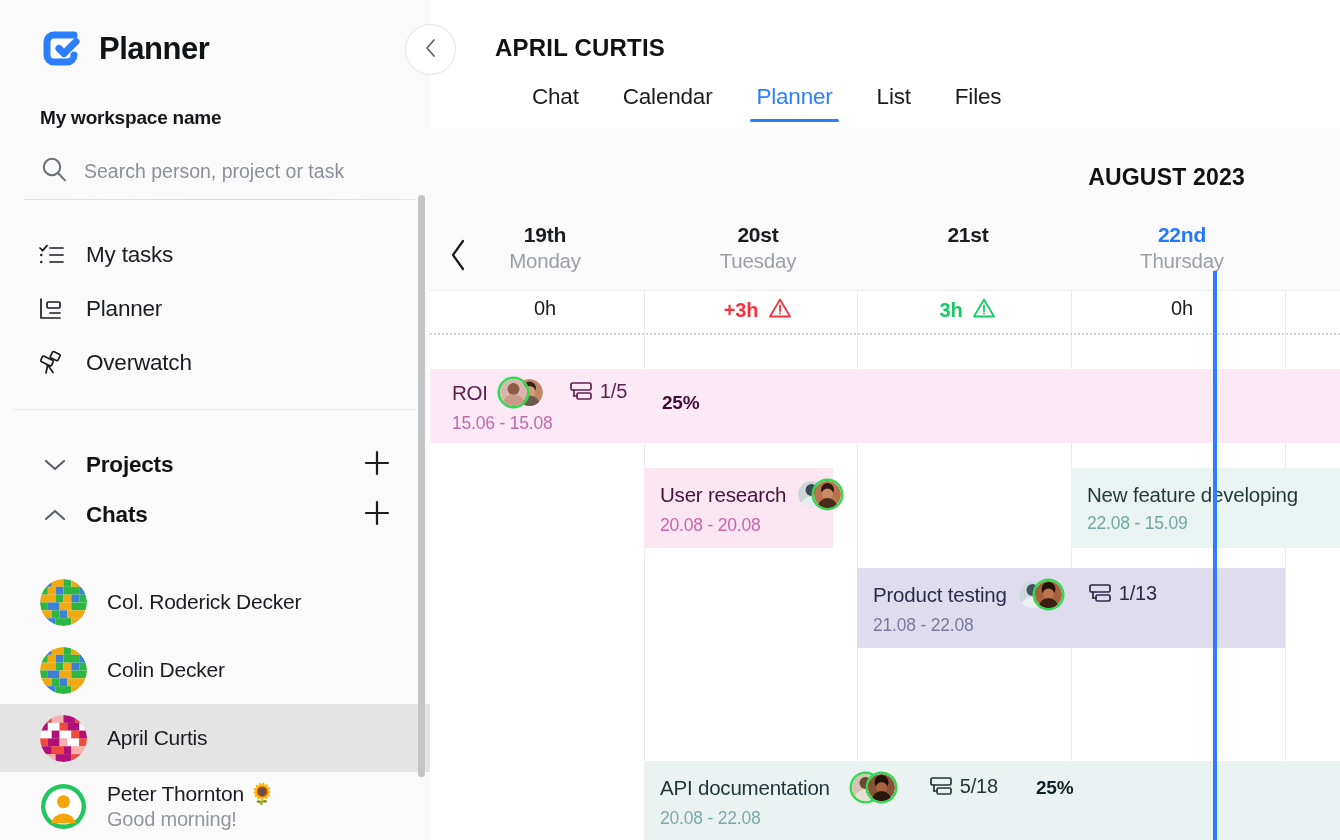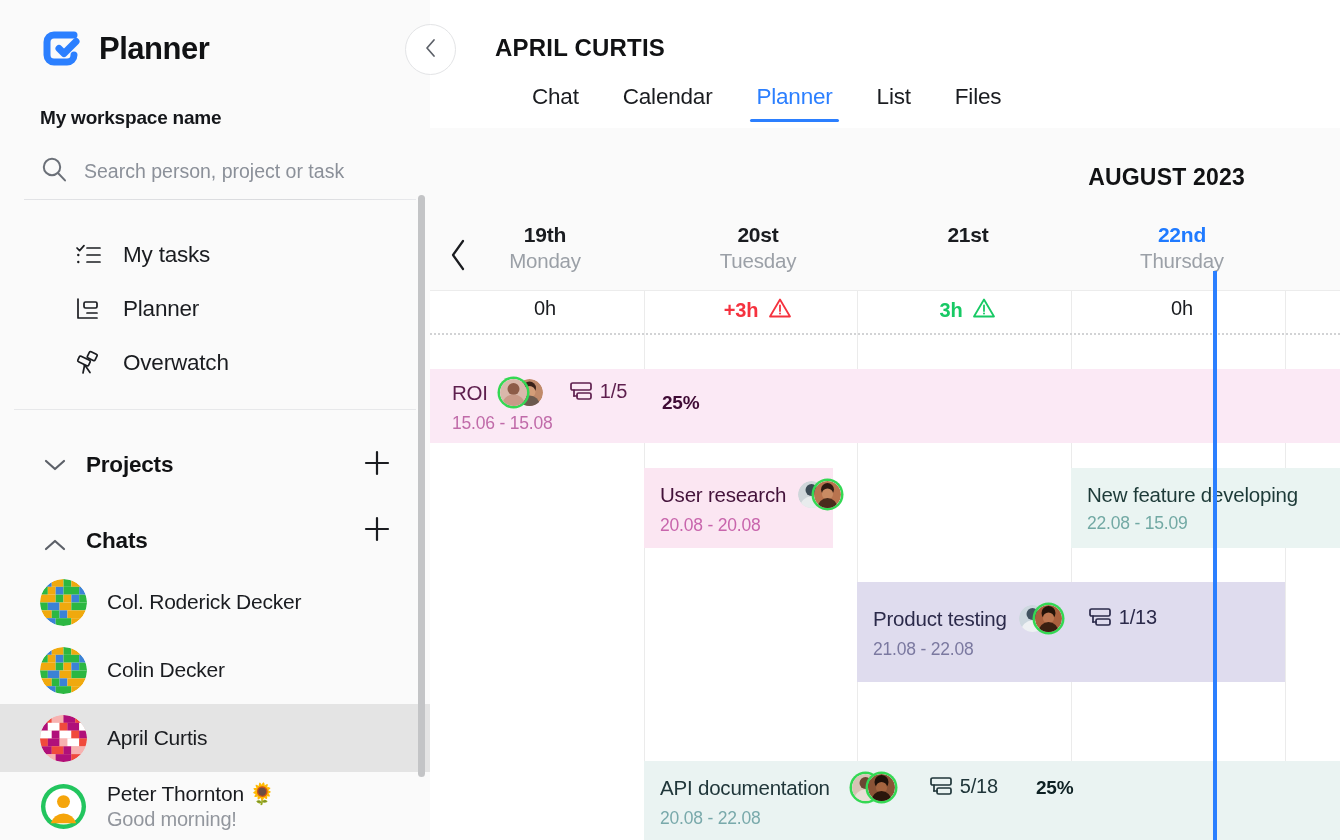--- a/index.html
+++ b/index.html
@@ -33,21 +33,21 @@
     border:none; outline:none; background:transparent;
     font-family:"Liberation Sans", sans-serif;
     font-size:19.5px; color:#6b7078; width:300px;
   }
   .search-input::placeholder { color:#8b9099; }
   .search-underline {
     position:absolute; left:24px; top:199px; width:392px; height:1px;
     background:linear-gradient(to right,#e2e3e6,#d9dadd 70%,#e8e9ec);
   }
 
-  .nav-list { position:absolute; left:0; top:228px; width:430px;padding-left:37px; }
+  .nav-list { position:absolute; left:0; top:228px; width:430px; }
   .nav-item {
     display:flex; align-items:center; gap:20px;
     height:54px; padding-left:36px; cursor:pointer;
   }
   .nav-item .nav-ic { width:30px; height:30px; display:flex; align-items:center; justify-content:center; }
   .nav-label { font-size:22.5px; color:#1a1c20; letter-spacing:-0.2px; }
 
   .divider { position:absolute; left:14px; top:409px; width:402px; height:1px; background:#e7e8ea; }
 
   .group-head {
@@ -211,21 +211,21 @@
       </span>
       <span class="group-title">Projects</span>
       <span class="group-plus">
         <svg width="30" height="30" viewBox="0 0 30 30">
             <line x1="15" y1="4" x2="15" y2="26" stroke="#1a1c20" stroke-width="2.2" stroke-linecap="round"></line>
             <line x1="4" y1="15" x2="26" y2="15" stroke="#1a1c20" stroke-width="2.2" stroke-linecap="round"></line>
           </svg>
       </span>
     </div>
 
-    <div class="group-head" style="top:508px;align-items:flex-end;">
+    <div class="group-head" style="top:492px;">
       <span class="chev">
         <svg width="30" height="18" viewBox="0 0 30 18">
             <path d="M6 13 L15 5 L24 13" fill="none" stroke="#5c6068" stroke-width="2.2" stroke-linecap="round" stroke-linejoin="round"></path>
           </svg>
       </span>
       <span class="group-title">Chats</span>
       <span class="group-plus">
         <svg width="30" height="30" viewBox="0 0 30 30">
             <line x1="15" y1="4" x2="15" y2="26" stroke="#1a1c20" stroke-width="2.2" stroke-linecap="round"></line>
             <line x1="4" y1="15" x2="26" y2="15" stroke="#1a1c20" stroke-width="2.2" stroke-linecap="round"></line>
@@ -530,21 +530,21 @@
 
         <div class="band" style="left:641px;top:177px;width:269px;height:80px;background:#eaf4f2;">
           <div class="band-inner" style="padding-left:16px;">
             <div class="band-title-row">
               <span class="band-title" style="color:#1d3a38;">New feature developing</span>
             </div>
             <div class="band-dates" style="color:#72a9a4;">22.08 - 15.09</div>
           </div>
         </div>
 
-        <div class="band" style="left:427px;top:291px;width:428px;height:100px;background:#dfdcee;">
+        <div class="band" style="left:427px;top:277px;width:428px;height:80px;background:#dfdcee;">
           <div class="band-inner" style="padding-left:16px;">
             <div class="band-title-row">
               <span class="band-title" style="color:#2b2a4a;">Product testing</span>
               <span class="avatars">
                 <span class="av"><svg width="27" height="27" viewBox="0 0 27 27">
                       <circle cx="13.5" cy="13.5" r="13.5" fill="#cdd8df"></circle>
                       <circle cx="13.5" cy="9" r="6" fill="#415360"></circle>
                       <path d="M2 27 a11.5 11.5 0 0 1 23 0 z" fill="#eef1f3"></path>
                     </svg></span>
                 <span class="av ring"><svg width="27" height="27" viewBox="0 0 27 27">

